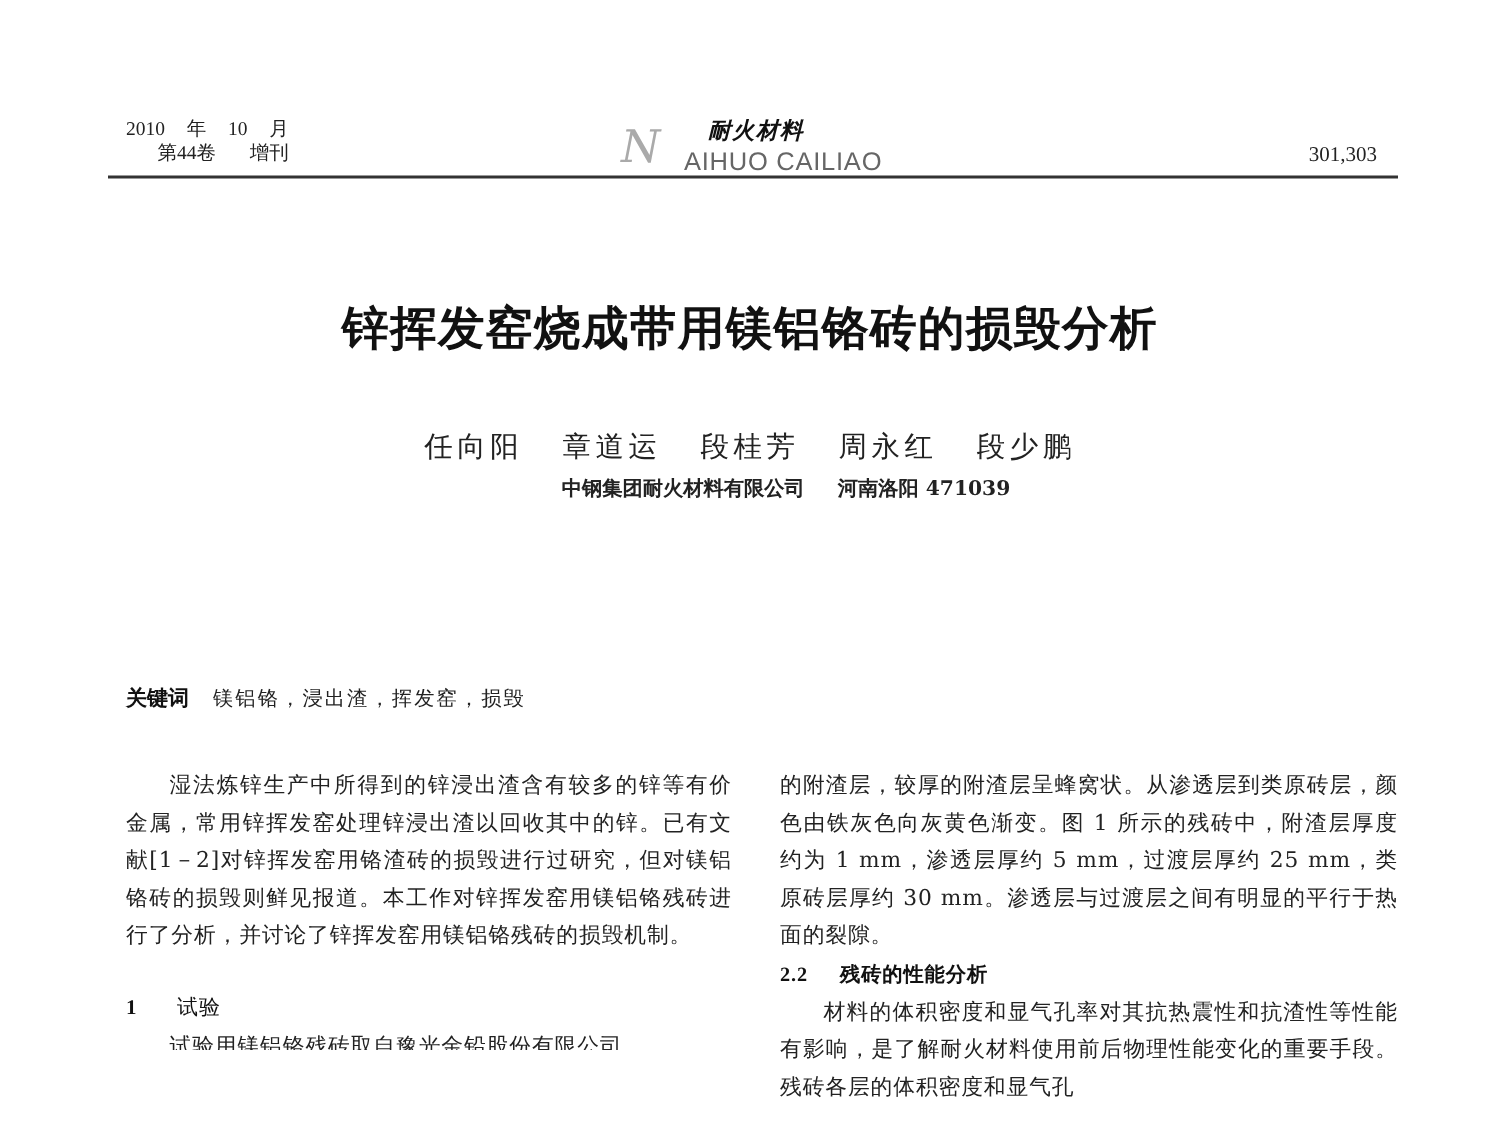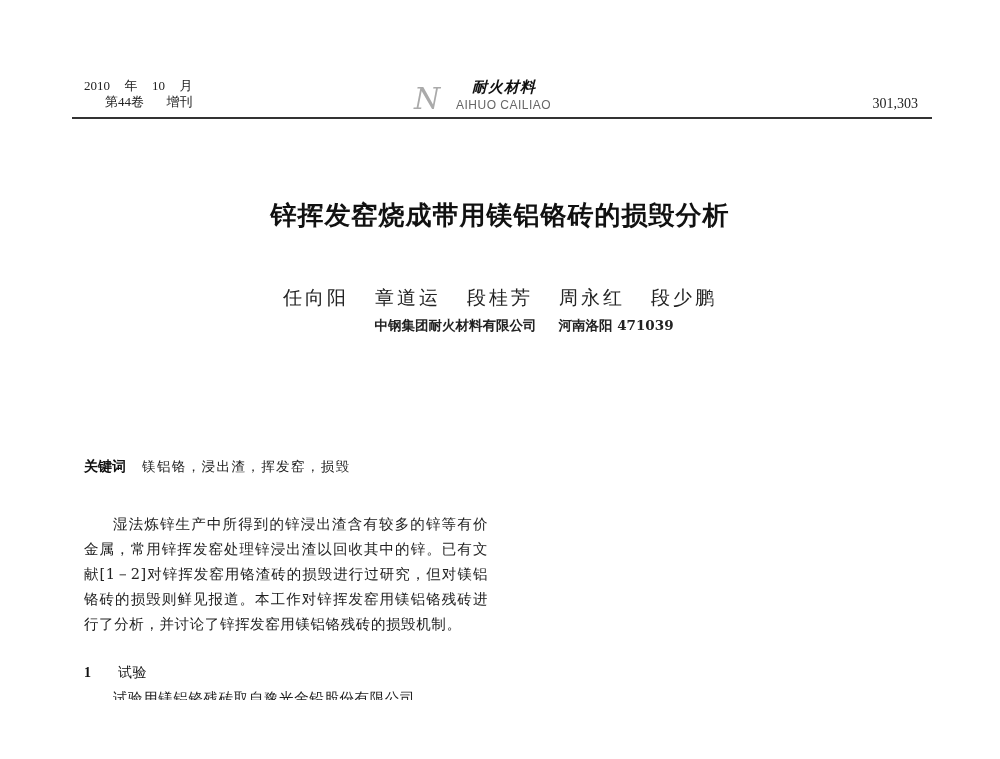--- a/index.html
+++ b/index.html
@@ -58,21 +58,21 @@
       font-weight: bold;
       letter-spacing: 1px;
       color: #111;
       font-family: "DejaVu Sans", sans-serif;
       font-style: italic;
     }
     .logo-en {
       position: absolute;
       left: 44px;
       top: 20px;
-      font-size: 12px;
+      font-size: 17px;
       letter-spacing: 0.5px;
       color: #666;
       font-family: "Liberation Sans", sans-serif;
     }
     .hdr-right {
       position: absolute;
       right: 82px;
       top: 96px;
       font-size: 14px;
       font-family: "Liberation Serif", serif;
@@ -87,21 +87,21 @@
       background: #333;
     }
     
     .title {
       position: absolute;
       left: 0;
       width: 1000px;
       top: 198px;
       text-align: center;
       font-family: Liberation Mono, monospace;
-      font-size: 26px;
+      font-size: 31px;
       font-weight: bold;
       color: #111;
       letter-spacing: 1px;
     }
     .authors {
       position: absolute;
       left: 0;
       width: 1000px;
       top: 285px;
       text-align: center;
@@ -249,14 +249,21 @@
 
   <div class="col left">
     <p class="indent">湿法炼锌生产中所得到的锌浸出渣含有较多的锌等有价金属，常用锌挥发窑处理锌浸出渣以回收其中的锌。已有文献[1－2]对锌挥发窑用铬渣砖的损毁进行过研究，但对镁铝铬砖的损毁则鲜见报道。本工作对锌挥发窑用镁铝铬残砖进行了分析，并讨论了锌挥发窑用镁铝铬残砖的损毁机制。</p>
     <div style="height:22px"></div>
     <p class="sec-h1">
       <span class="num">1</span><span>试验</span>
     </p>
     <p class="indent clip-bottom">试验用镁铝铬残砖取自豫光金铅股份有限公司</p>
   </div>
 
+  <div class="col right">
+    <p>的附渣层，较厚的附渣层呈蜂窝状。从渗透层到类原砖层，颜色由铁灰色向灰黄色渐变。图 1 所示的残砖中，附渣层厚度约为 1 mm，渗透层厚约 5 mm，过渡层厚约 25 mm，类原砖层厚约 30 mm。渗透层与过渡层之间有明显的平行于热面的裂隙。</p>
+    <p class="sec-h2">
+      <span class="num">2.2</span><span>残砖的性能分析</span>
+    </p>
+    <p class="indent">材料的体积密度和显气孔率对其抗热震性和抗渣性等性能有影响，是了解耐火材料使用前后物理性能变化的重要手段。残砖各层的体积密度和显气孔</p>
+  </div>
 
 </div>
 
 </body></html>

